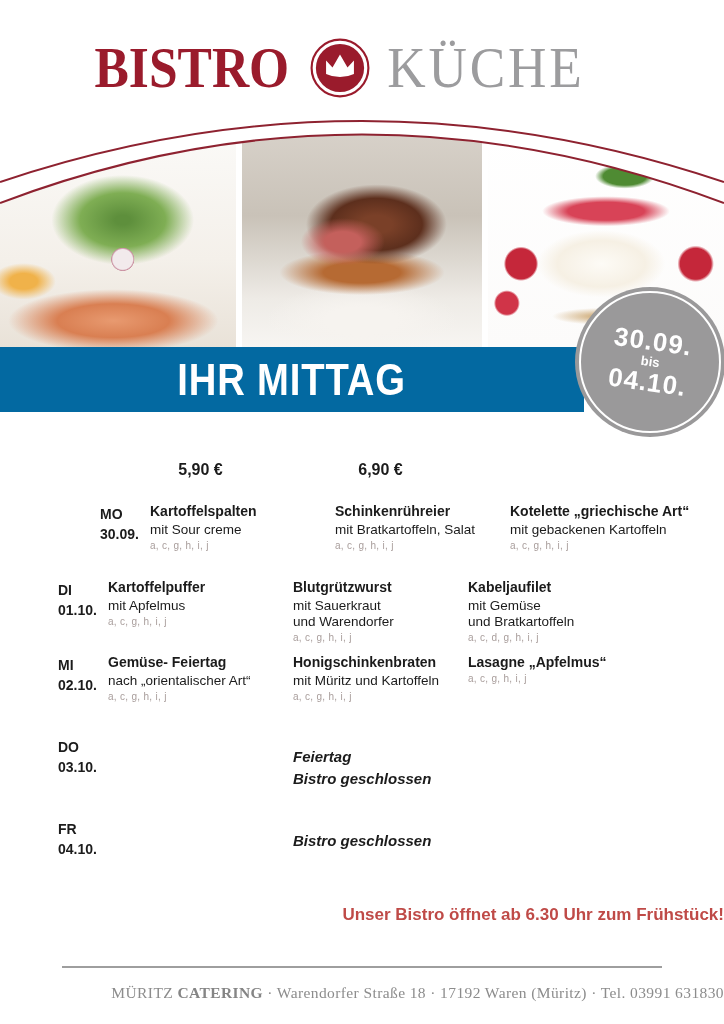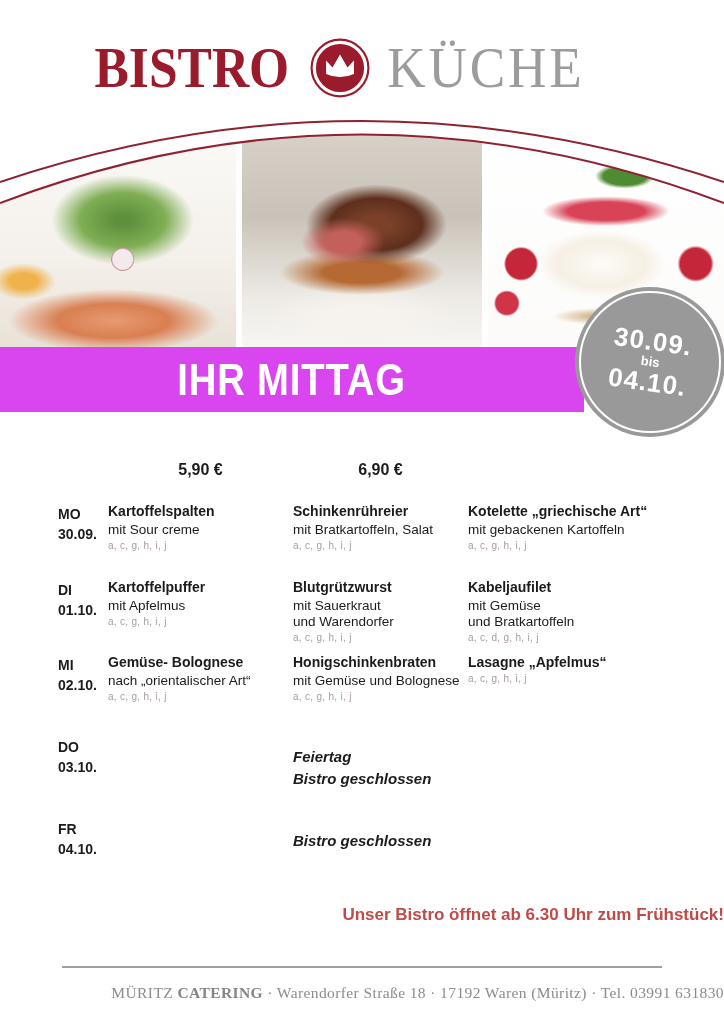--- a/index.html
+++ b/index.html
@@ -53,21 +53,21 @@
       radial-gradient(ellipse 85px 20px at 50% 38%, #d84357 0%, #d84357 45%, rgba(216,67,87,0) 75%),
       radial-gradient(ellipse 80px 42px at 48% 62%, #fdfbf6 0%, #f6f0e4 55%, rgba(246,240,228,0) 80%),
       radial-gradient(ellipse 70px 12px at 48% 86%, #caa36a 0%, rgba(202,163,106,0) 70%),
       linear-gradient(180deg,#ffffff 0%,#fcfbfa 100%);
   }
   .arc-overlay{ position:absolute; top:100px; left:0; width:724px; height:130px; z-index:2; pointer-events:none; }
 
   
   .banner{
     position:absolute; top:347px; left:0; width:584px; height:65px;
-    background:#d946ef; z-index:3; display:flex; align-items:center; justify-content:center;
+    background:#0369a1; z-index:3; display:flex; align-items:center; justify-content:center;
   }
   .banner-title{
     color:#ffffff; font-weight:bold; font-size:45px; letter-spacing:1px;
     display:inline-block; transform:scaleX(.85);
   }
 
   
   .date-badge{
     position:absolute; top:287px; left:575px; width:150px; height:150px;
     background:#9a999a; border-radius:50%; z-index:5;
@@ -78,21 +78,21 @@
   }
   .badge-text{ transform:rotate(8deg); text-align:center; color:#ffffff; line-height:1.05; }
   .badge-from,.badge-to{ font-size:26px; font-weight:bold; letter-spacing:1px; }
   .badge-bis{ font-size:13px; font-weight:bold; }
 
   
   .menu{ position:absolute; top:455px; left:58px; width:636px; color:#1b1b1b; }
   .menu-row{ display:grid; grid-template-columns:50px 185px 175px 190px; align-items:start; }
   .price-row{ min-height:48px; padding-top:6px; }
   .price-cell{ text-align:center; font-weight:bold; font-size:16px; }
-  .row-mo{ min-height:76px; } .row-di{ min-height:75px; } .row-mi{ min-height:82px; }
+  .row-mo{ min-height:76px;margin-left:42px; } .row-di{ min-height:75px; } .row-mi{ min-height:82px; }
   .row-do{ min-height:82px; } .row-fr{ min-height:60px; }
   .day-cell{ font-weight:bold; font-size:14px; line-height:1.4; padding-top:2px; white-space:pre-line; }
   .dish-cell{ }
   .dish-title{ font-weight:bold; font-size:14px; line-height:1.2; }
   .dish-desc{ font-size:13.5px; line-height:1.2; margin-top:2px; white-space:pre-line; }
   .dish-allerg{ font-size:10px; color:#a89d9b; margin-top:2px; letter-spacing:.3px; }
   .closed-note{
     font-weight:bold; font-style:italic; font-size:15px; line-height:1.45;
     white-space:pre-line; text-align:left; padding-top:10px;
   }
@@ -194,27 +194,27 @@
       <div class="dish-title">Kabeljaufilet</div>
       <div class="dish-desc">mit Gemüse
 und Bratkartoffeln</div>
       <div class="dish-allerg">a, c, d, g, h, i, j</div>
     </div>
   </div>
 
   <div class="menu-row row-mi">
     <div class="day-cell"><span>MI</span><br><span>02.10.</span></div>
     <div class="dish-cell">
-      <div class="dish-title">Gemüse- Bolognese</div>
+      <div class="dish-title">Gemüse- Feiertag</div>
       <div class="dish-desc">nach „orientalischer Art“</div>
       <div class="dish-allerg">a, c, g, h, i, j</div>
     </div>
     <div class="dish-cell">
       <div class="dish-title">Honigschinkenbraten</div>
-      <div class="dish-desc">mit Gemüse und Bolognese</div>
+      <div class="dish-desc">mit Müritz und Kartoffeln</div>
       <div class="dish-allerg">a, c, g, h, i, j</div>
     </div>
     <div class="dish-cell">
       <div class="dish-title">Lasagne „Apfelmus“</div>
       <div class="dish-allerg">a, c, g, h, i, j</div>
     </div>
   </div>
 
   <div class="menu-row row-do">
     <div class="day-cell"><span>DO</span><br><span>03.10.</span></div>

